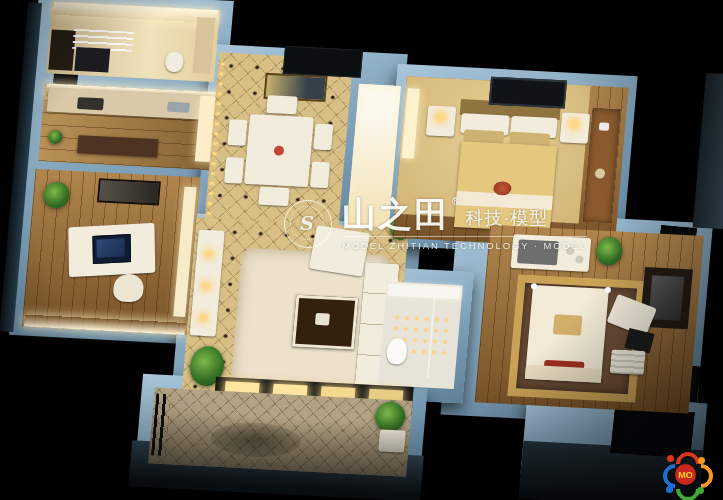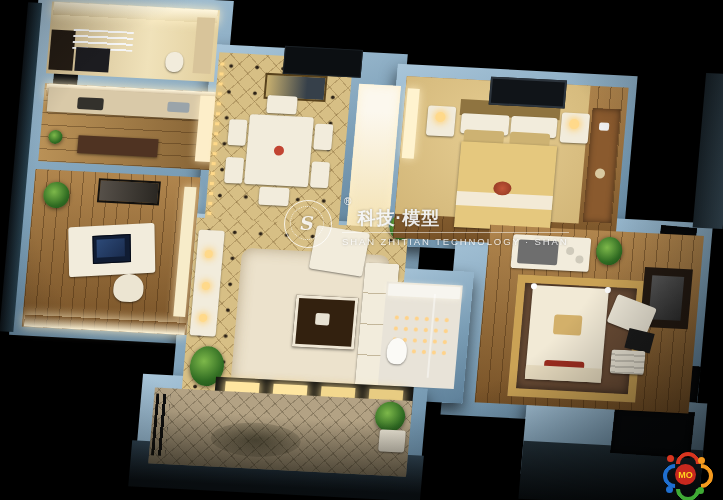--- a/index.html
+++ b/index.html
@@ -43,21 +43,21 @@
   .stamp{width:46px;height:46px;border:1.6px solid rgba(255,255,255,.85);border-radius:50%;
      position:relative;flex:0 0 auto;margin-top:3px;}
   .stamp-inner{position:absolute;left:5px;top:5px;width:32px;height:32px;
      border:1px dotted rgba(255,255,255,.75);border-radius:50%;display:flex;
      align-items:center;justify-content:center;font-family:"DejaVu Serif",serif;
      font-style:italic;font-weight:bold;font-size:19px;color:rgba(255,255,255,.92);}
   .brand-row{margin-left:10px;}
   .brand-line{display:flex;align-items:flex-start;line-height:1;}
   .brand-zh{font-size:34px;font-weight:bold;letter-spacing:2px;color:#fdfdfd;}
   .brand-reg{font-size:10px;margin:0 6px 0 2px;}
-  .brand-suffix{font-size:18px;font-weight:700;margin-top:12px;color:#f4f6f8;letter-spacing:1px;}
+  .brand-suffix{font-size:18px;font-weight:400;margin-top:12px;color:#f4f6f8;letter-spacing:1px;}
   .brand-sub{margin-top:5px;font-size:9.5px;letter-spacing:1.9px;color:rgba(255,255,255,.88);
      border-top:1px solid rgba(255,255,255,.55);padding-top:3px;}
   .wm-corner{position:absolute;right:6px;bottom:3px;display:flex;align-items:center;z-index:30;}
   .badge{position:relative;width:46px;height:44px;flex:0 0 auto;}
   .petal{position:absolute;width:16px;height:16px;border-radius:50%;border:4px solid;
      border-bottom-color:transparent !important;border-left-color:transparent !important;}
   .bhead{position:absolute;width:7px;height:7px;border-radius:50%;}
   .bcenter{position:absolute;left:12px;top:11px;width:21px;height:21px;border-radius:50%;
      background:#c8281e;display:flex;align-items:center;justify-content:center;
      font-size:9px;font-weight:bold;color:#ffd21e;}
@@ -230,24 +230,25 @@
   </div>
 
   <div id="vignette"></div>
 
   <div class="wm-center">
     <div class="stamp">
       <div class="stamp-inner">S</div>
     </div>
     <div class="brand-row">
       <div class="brand-line">
+        <span class="brand-zh">山之田</span>
         <span class="brand-reg">®</span>
         <span class="brand-suffix">科技·模型</span>
       </div>
-      <div class="brand-sub">SHAN ZHITIAN TECHNOLOGY · SHAN</div>
+      <div class="brand-sub">MODEL ZHITIAN TECHNOLOGY · MODEL</div>
     </div>
   </div>
 
   <div class="wm-corner">
     <div class="badge">
       <span class="petal" style="left:13px;top:-1px;border-color:#d8351f;transform:rotate(-45deg);"></span>
       <span class="petal" style="left:26px;top:11px;border-color:#f59a1e;transform:rotate(45deg);"></span>
       <span class="petal" style="left:13px;top:24px;border-color:#3faa35;transform:rotate(135deg);"></span>
       <span class="petal" style="left:0px;top:11px;border-color:#1f6fd0;transform:rotate(-135deg);"></span>
       <span class="bhead" style="left:4px;top:2px;background:#d8351f;"></span>

